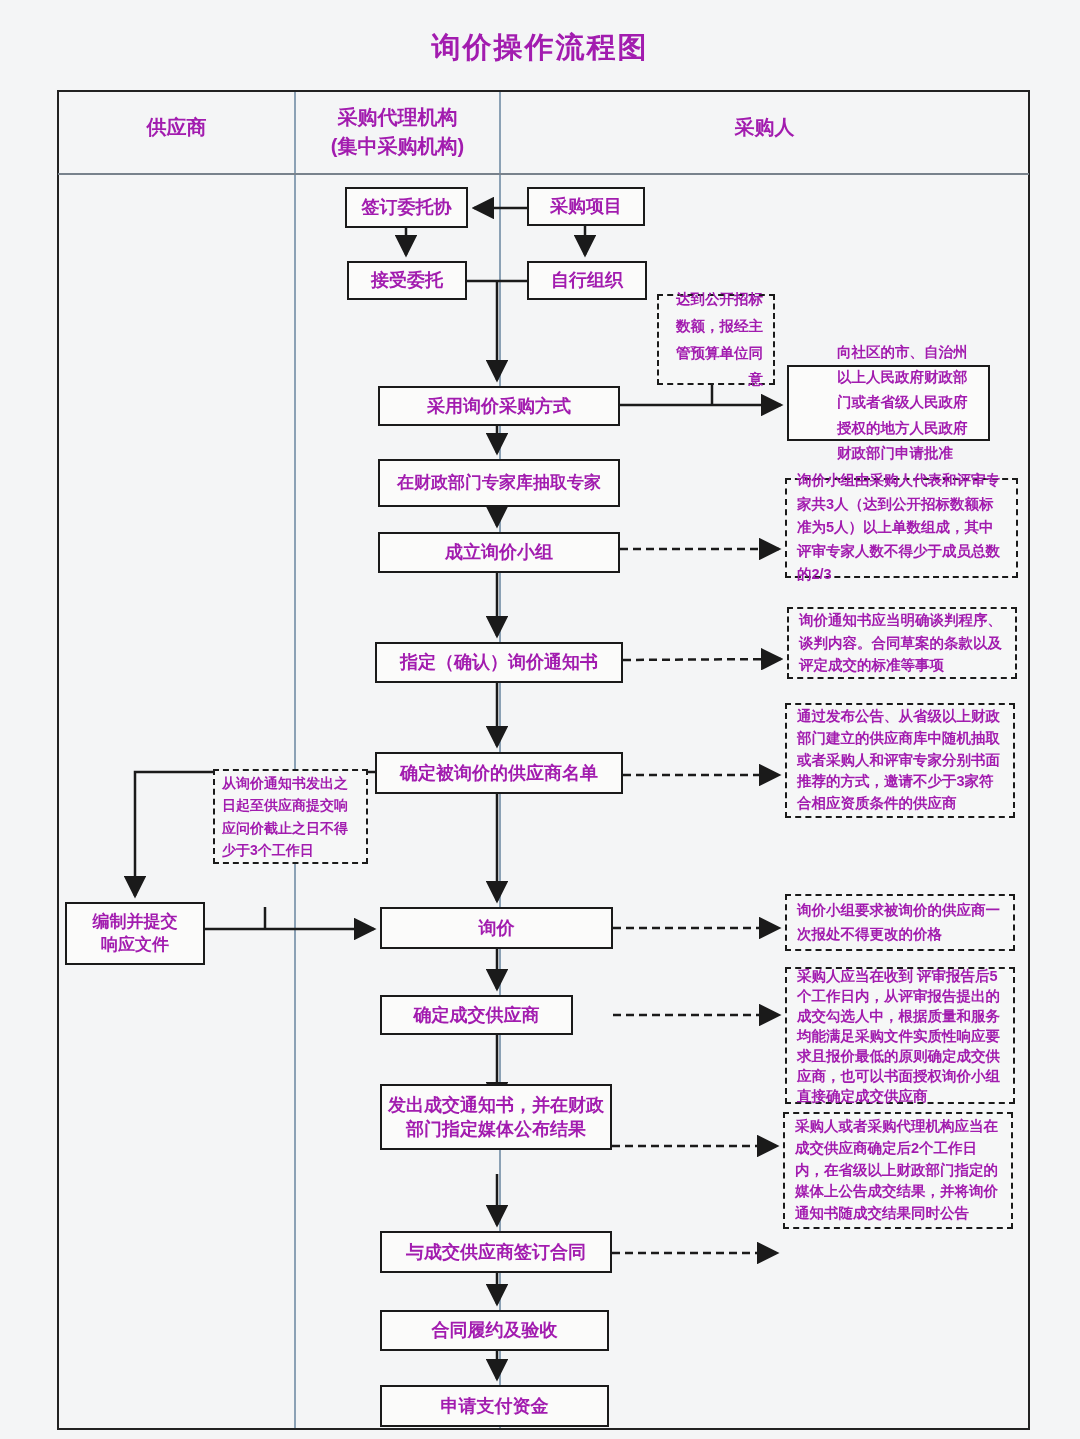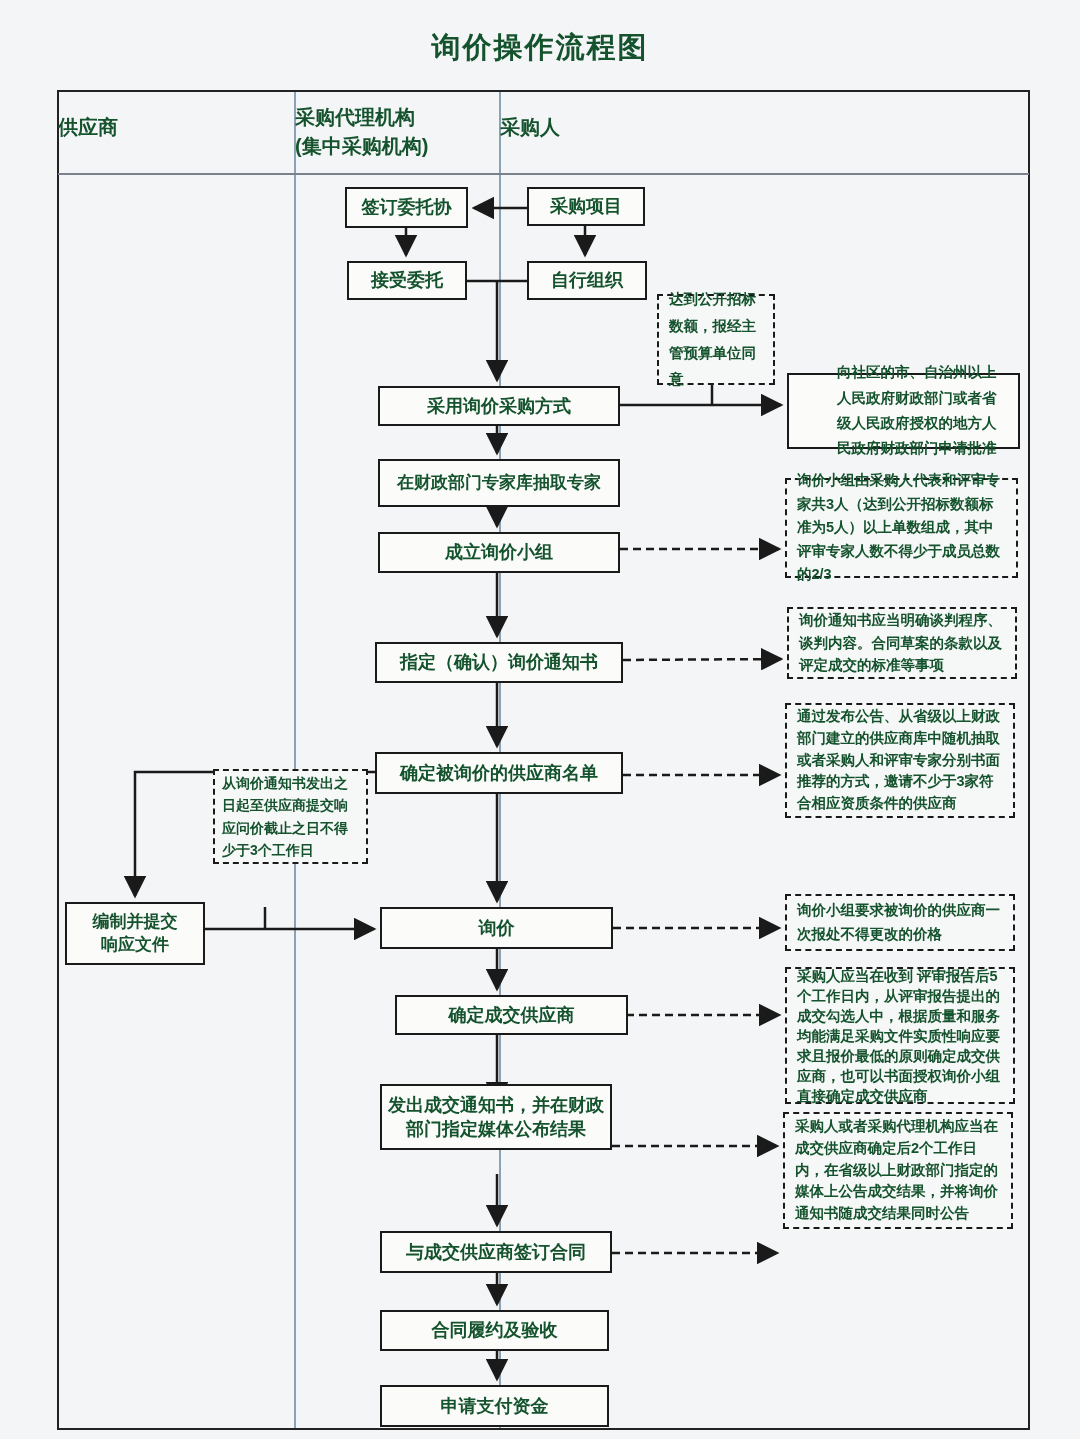--- a/index.html
+++ b/index.html
@@ -1,29 +1,29 @@
 <!DOCTYPE html>
 <html><head>
 <meta charset="utf-8">
 <style>
   html,body{margin:0;padding:0;background:#f4f5f6;}
   .canvas{
     position:relative;width:1080px;height:1439px;background:#f4f5f6;
-    font-family:"Liberation Sans","DejaVu Sans",sans-serif;color:#14532d;overflow:hidden;
+    font-family:"Liberation Sans","DejaVu Sans",sans-serif;color:#a21caf;overflow:hidden;
   }
   .title{
     position:absolute;left:0;top:28px;width:100%;text-align:center;
     font-size:29px;font-weight:bold;letter-spacing:2px;
   }
   .frame{
     position:absolute;left:57px;top:90px;width:973px;height:1340px;
     border:2.5px solid #222;box-sizing:border-box;
   }
   .lane-header{
-    position:absolute;font-size:20px;font-weight:bold;line-height:1.45;
+    position:absolute;font-size:20px;font-weight:bold;text-align:center;line-height:1.45;
   }
   .connector-layer{position:absolute;left:0;top:0;width:1080px;height:1439px;pointer-events:none;}
   .node{
     position:absolute;border:2.5px solid #1a1a1a;background:#fbfbfa;
     display:flex;align-items:center;justify-content:center;flex-direction:column;
     text-align:center;font-weight:bold;font-size:18px;line-height:1.35;
     box-sizing:border-box;padding:2px 6px;
   }
   .node.small{font-size:17px;}
   .node.left-align{
@@ -109,37 +109,37 @@
     <span style="display:block">采购代理机构</span>
     <span style="display:block">(集中采购机构)</span>
   </div>
   <div class="lane-header" style="left:500px;top:113px;width:529px;">采购人</div>
 
   <div class="node" style="left:345px;top:187px;width:123px;height:41px;">签订委托协</div>
   <div class="node" style="left:527px;top:187px;width:118px;height:39px;">采购项目</div>
   <div class="node" style="left:347px;top:261px;width:120px;height:39px;">接受委托</div>
   <div class="node" style="left:527px;top:261px;width:120px;height:39px;">自行组织</div>
   <div class="node" style="left:378px;top:386px;width:242px;height:40px;">采用询价采购方式</div>
-  <div class="node left-align" style="left:787px;top:373px;width:233px;height:76px;padding-left:48px;">向社区的市、自治州以上人民政府财政部门或者省级人民政府授权的地方人民政府财政部门申请批准</div>
+  <div class="node left-align" style="left:787px;top:365px;width:203px;height:76px;padding-left:48px;">向社区的市、自治州以上人民政府财政部门或者省级人民政府授权的地方人民政府财政部门申请批准</div>
   <div class="node small" style="left:378px;top:459px;width:242px;height:48px;">在财政部门专家库抽取专家</div>
   <div class="node" style="left:378px;top:532px;width:242px;height:41px;">成立询价小组</div>
   <div class="node" style="left:375px;top:642px;width:248px;height:41px;">指定（确认）询价通知书</div>
   <div class="node" style="left:375px;top:752px;width:248px;height:42px;">确定被询价的供应商名单</div>
   <div class="node" style="left:65px;top:902px;width:140px;height:63px;font-size:17px;">
     <span style="display:block">编制并提交</span>
     <span style="display:block">响应文件</span>
   </div>
   <div class="node" style="left:380px;top:907px;width:233px;height:42px;">询价</div>
-  <div class="node" style="left:380px;top:995px;width:233px;height:40px;margin-left:15px;">确定成交供应商</div>
+  <div class="node" style="left:380px;top:995px;width:193px;height:40px;">确定成交供应商</div>
   <div class="node" style="left:380px;top:1084px;width:232px;height:66px;">发出成交通知书，并在财政部门指定媒体公布结果</div>
   <div class="node" style="left:380px;top:1231px;width:232px;height:42px;">与成交供应商签订合同</div>
   <div class="node" style="left:380px;top:1310px;width:229px;height:41px;">合同履约及验收</div>
   <div class="node" style="left:380px;top:1385px;width:229px;height:42px;">申请支付资金</div>
 
-  <div class="dashed" style="left:657px;top:294px;width:118px;height:91px;line-height:1.85;">达到公开招标数额，报经主管预算单位同意</div>
+  <div class="dashed" style="left:657px;top:294px;width:118px;height:91px;line-height:1.85;text-align:right;">达到公开招标数额，报经主管预算单位同意</div>
   <div class="dashed" style="left:785px;top:478px;width:233px;height:100px;">询价小组由采购人代表和评审专家共3人（达到公开招标数额标准为5人）以上单数组成，其中评审专家人数不得少于成员总数的2/3</div>
   <div class="dashed" style="left:787px;top:607px;width:230px;height:72px;line-height:1.55;">询价通知书应当明确谈判程序、谈判内容。合同草案的条款以及评定成交的标准等事项</div>
   <div class="dashed" style="left:785px;top:703px;width:230px;height:115px;line-height:1.5;">通过发布公告、从省级以上财政部门建立的供应商库中随机抽取或者采购人和评审专家分别书面推荐的方式，邀请不少于3家符合相应资质条件的供应商</div>
   <div class="dashed compact" style="left:213px;top:769px;width:155px;height:95px;">从询价通知书发出之日起至供应商提交响应问价截止之日不得少于3个工作日</div>
   <div class="dashed tight" style="left:785px;top:894px;width:230px;height:57px;line-height:1.6;">询价小组要求被询价的供应商一次报处不得更改的价格</div>
   <div class="dashed tight" style="left:785px;top:967px;width:230px;height:137px;">采购人应当在收到 评审报告后5个工作日内，从评审报告提出的成交勾选人中，根据质量和服务均能满足采购文件实质性响应要求且报价最低的原则确定成交供应商，也可以书面授权询价小组直接确定成交供应商</div>
   <div class="dashed tight" style="left:783px;top:1112px;width:230px;height:117px;line-height:1.5;">采购人或者采购代理机构应当在成交供应商确定后2个工作日内，在省级以上财政部门指定的媒体上公告成交结果，并将询价通知书随成交结果同时公告</div>
 
 </div>
 

